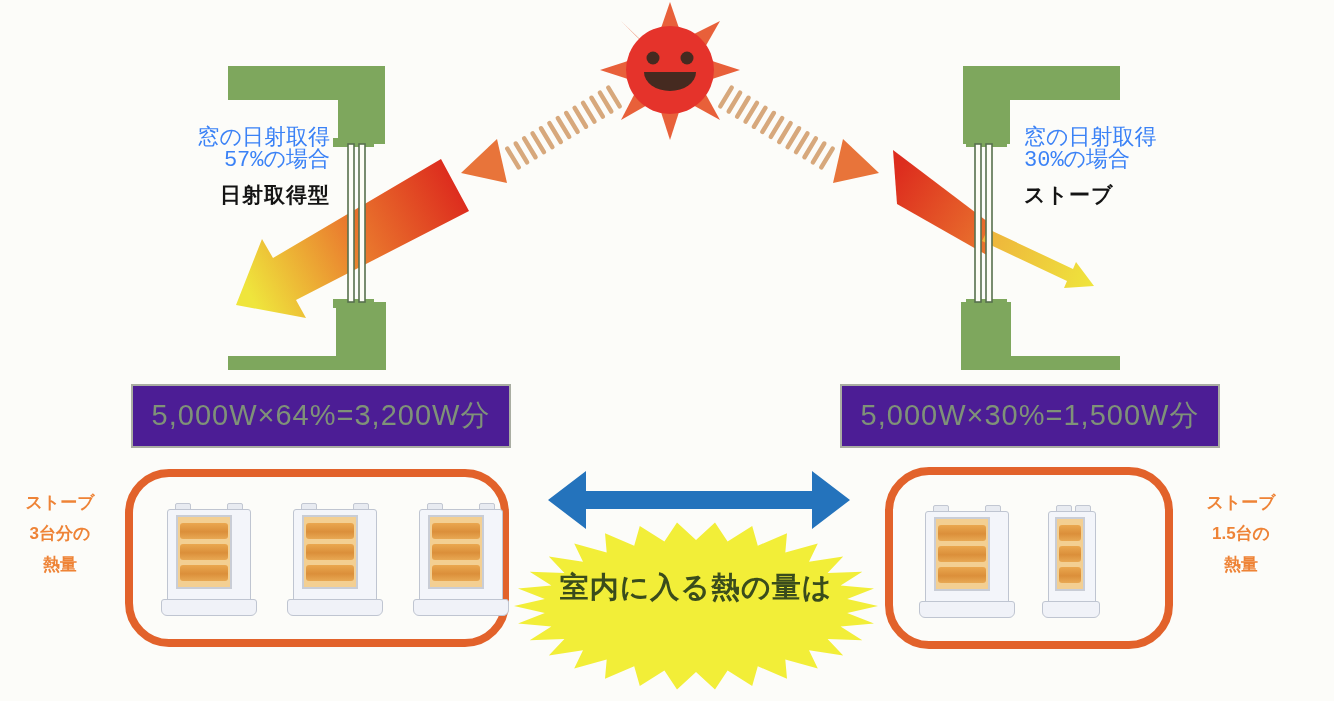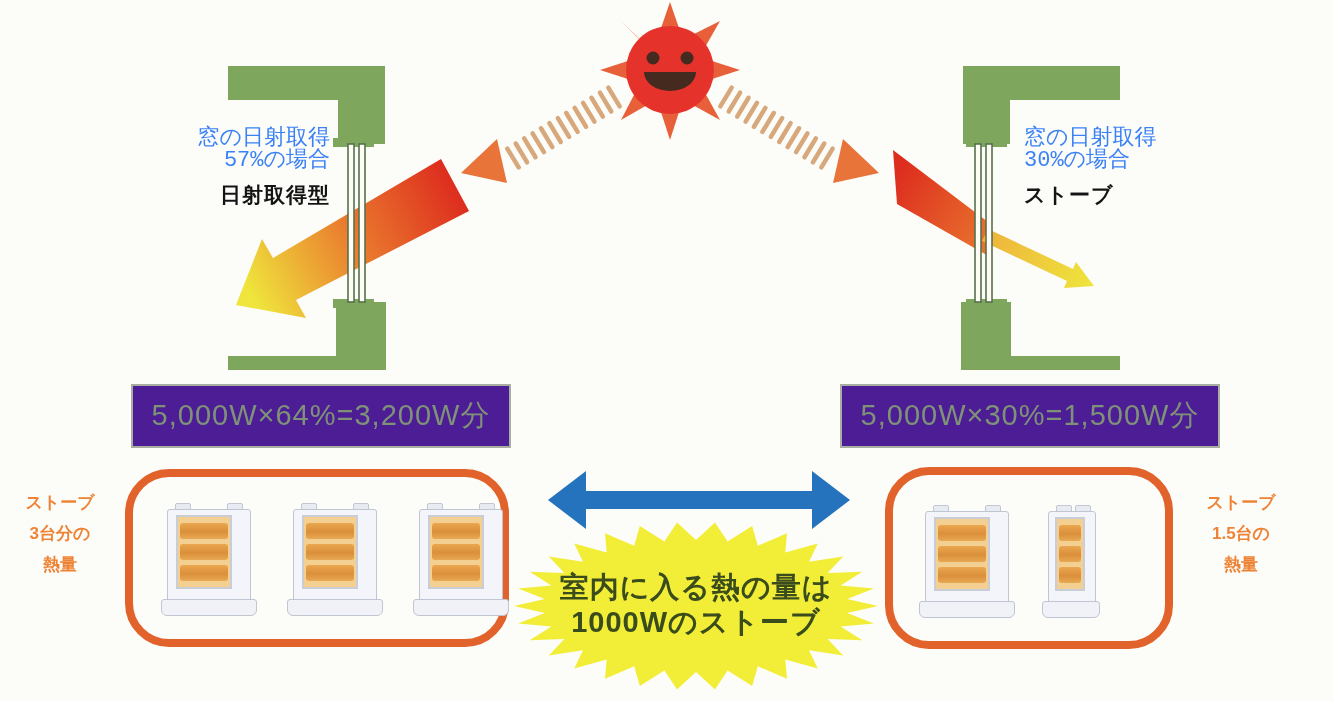--- a/index.html
+++ b/index.html
@@ -264,16 +264,15 @@
     </div>
   </div>
   <div class="stovelabel right">
     <div>ストーブ</div>
     <div>1.5台の</div>
     <div>熱量</div>
   </div>
 
   <div class="callout">
     <div>室内に入る熱の量は</div>
-    <div>1000Wのストーブ</div>
   </div>
 
 </div>
 
 </body></html>

